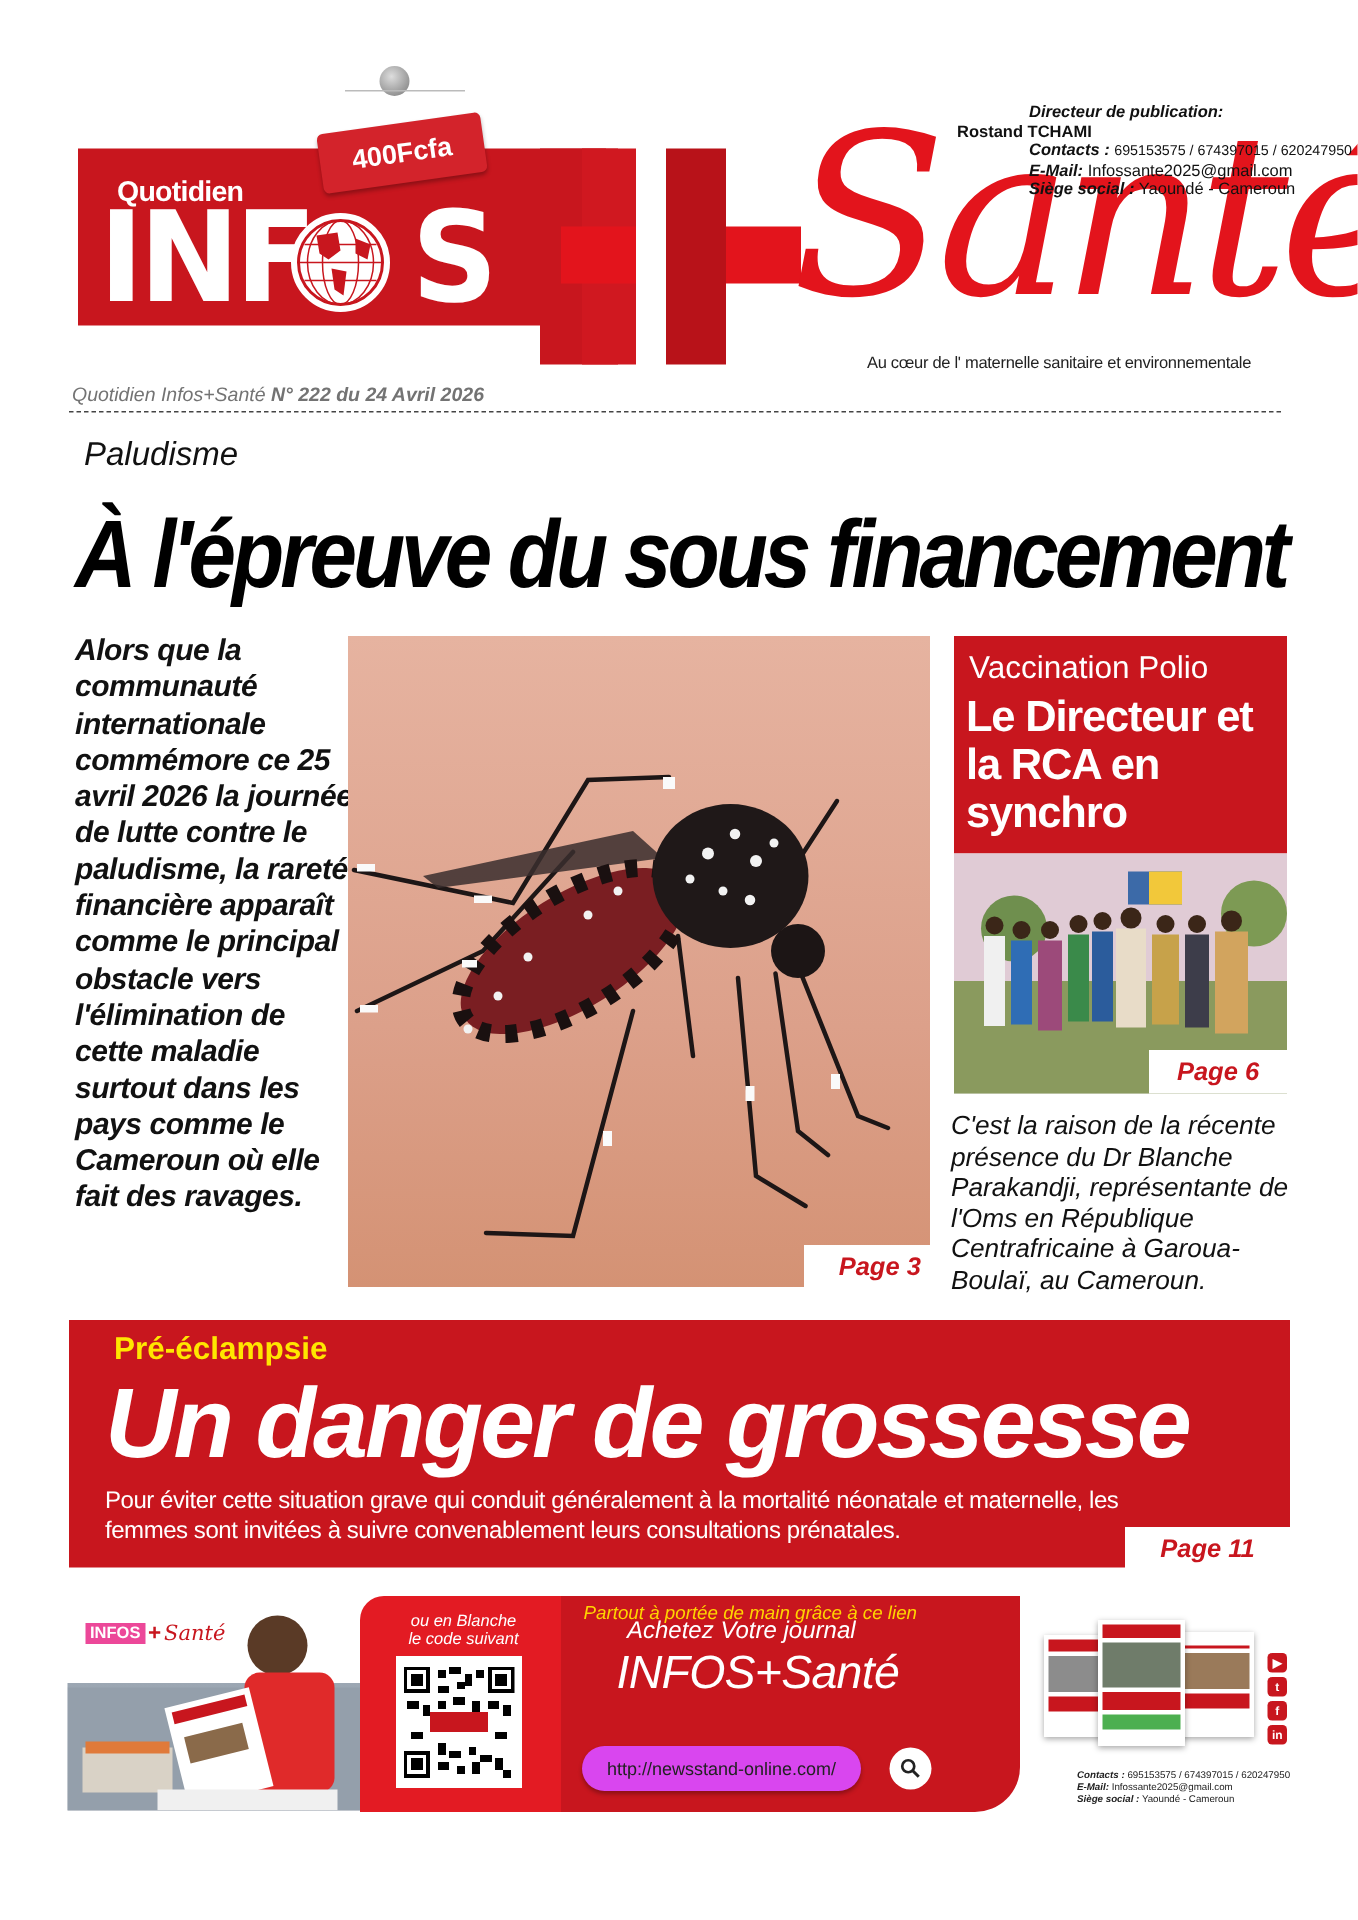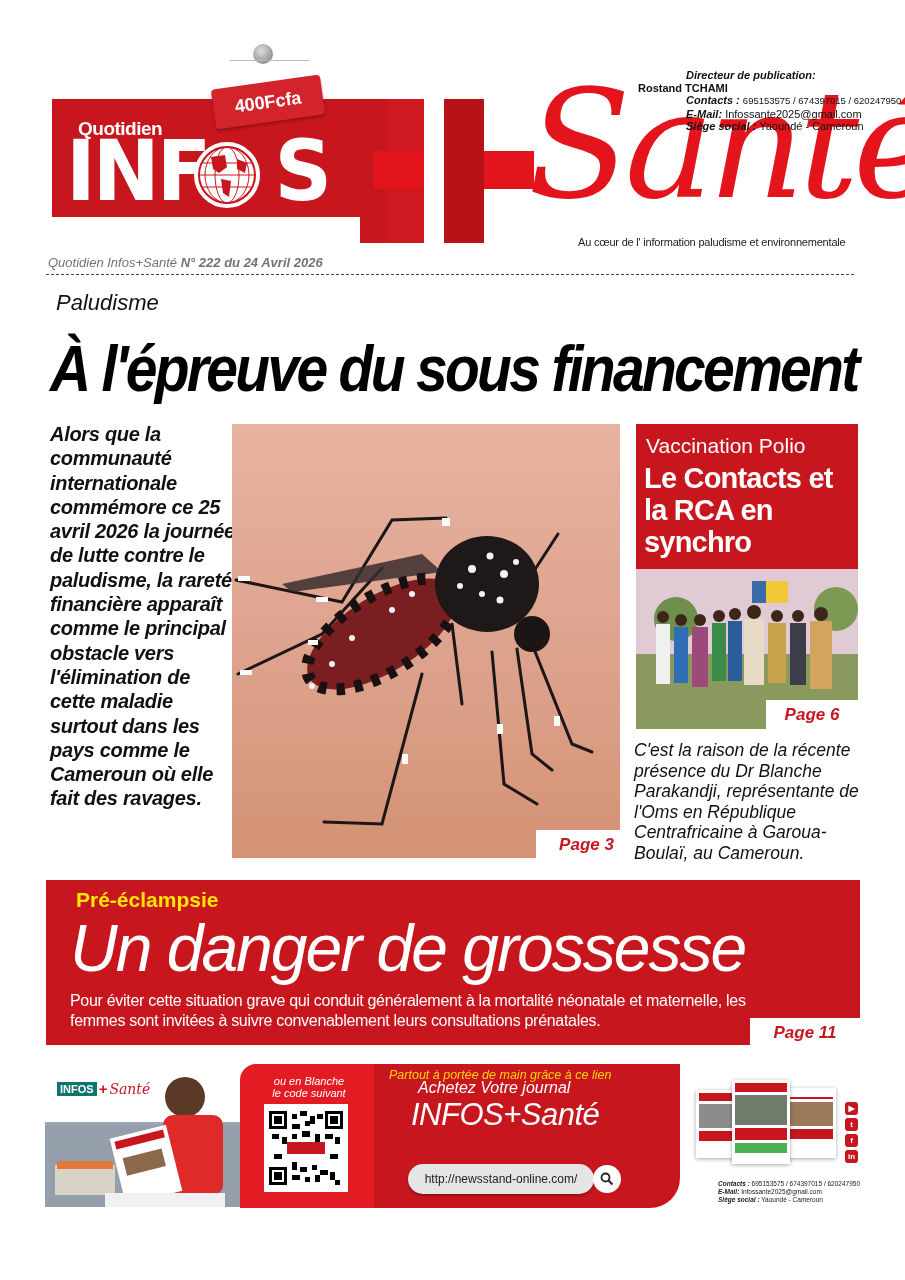--- a/index.html
+++ b/index.html
@@ -44,41 +44,41 @@
   .side-kicker { left: 646px; top: 434px; color: #fff; font-size: 21px; }
   .side-title { left: 644px; top: 462px; width: 212px; color: #fff; font-size: 29px; line-height: 32px; font-weight: bold; letter-spacing: -0.8px; }
   .photo-side { left: 636px; top: 569px; width: 222px; height: 160px; background: linear-gradient(180deg, #e2ccd6 0%, #d6c1cb 45%, #8f9e6a 62%, #7f8f55 100%); overflow: hidden; }
   .photo-side svg { width: 100%; height: 100%; }
   .badge-p6 { left: 766px; top: 700px; width: 92px; height: 29px; }
   .side-text { left: 634px; top: 740px; width: 230px; font-size: 17.5px; line-height: 20.5px; font-style: italic; color: #111; }
 
   
   .banner { left: 46px; top: 880px; width: 814px; height: 165px; background: #c8161e; }
   .banner-kicker { left: 76px; top: 888px; color: #ffe600; font-weight: bold; font-size: 21px; }
-  .banner-title { left: 70px; top: 910px; color: #fff; font-weight: normal; font-style: italic; font-size: 66px; letter-spacing: -2px; white-space: nowrap; }
+  .banner-title { left: 70px; top: 910px; color: #fff; font-weight: bold; font-style: italic; font-size: 66px; letter-spacing: -2px; white-space: nowrap; }
   .banner-text { left: 70px; top: 991px; width: 690px; color: #fff; font-size: 16px; line-height: 20px; letter-spacing: -0.3px; }
   .badge-p11 { left: 750px; top: 1018px; width: 110px; height: 29px; }
 
   
   .ad-man { left: 45px; top: 1065px; width: 200px; height: 142px; background: linear-gradient(180deg, #ffffff 0%, #ffffff 40%, #9ca7b3 40%, #8d98a4 100%); overflow: hidden; }
   .ad-logo { left: 57px; top: 1080px; display: flex; align-items: center; gap: 2px; }
-  .ad-logo .inf { background: #0f766e; color: #fff; font-weight: bold; font-size: 11px; padding: 1px 3px; }
+  .ad-logo .inf { background: #ec4899; color: #fff; font-weight: bold; font-size: 11px; padding: 1px 3px; }
   .ad-logo .pl { color: #c8161e; font-weight: bold; font-size: 15px; }
   .ad-logo .sn { color: #c8161e; font-style: italic; font-family: "DejaVu Serif", serif; font-size: 14px; }
 
   .ad-red1 { left: 240px; top: 1064px; width: 138px; height: 144px; background: #e31b23; border-radius: 16px 0 0 0; }
   .ad-scan { left: 240px; top: 1075px; width: 138px; text-align: center; color: #fff; font-style: italic; font-size: 11px; line-height: 12px; }
   .qr { left: 264px; top: 1104px; width: 84px; height: 88px; background: #fff; padding: 5px; }
   .qr svg { width: 100%; height: 100%; }
 
   .ad-red2 { left: 374px; top: 1064px; width: 306px; height: 144px; background: #c8161e; border-radius: 0 0 30px 0; }
   .ad-buy { left: 418px; top: 1079px; color: #fff; font-style: italic; font-size: 16px; }
   .ad-brand { left: 411px; top: 1097px; color: #fff; font-style: italic; font-size: 31px; letter-spacing: -0.5px; }
   .ad-tag { left: 389px; top: 1068px; color: #ffd400; font-style: italic; font-size: 12.5px; }
-  .url-pill { left: 408px; top: 1164px; width: 186px; height: 30px; background: #e5e5e5; border-radius: 15px; font-size: 12px; color: #222; display: flex; align-items: center; justify-content: center; box-shadow: 0 2px 3px rgba(0,0,0,0.3); }
+  .url-pill { left: 388px; top: 1164px; width: 186px; height: 30px; background: #d946ef; border-radius: 15px; font-size: 12px; color: #222; display: flex; align-items: center; justify-content: center; box-shadow: 0 2px 3px rgba(0,0,0,0.3); }
   .search-btn { left: 593px; top: 1165px; width: 28px; height: 28px; background: #fff; border-radius: 50%; display: flex; align-items: center; justify-content: center; }
 
   .papers { left: 696px; top: 1076px; width: 140px; height: 98px; }
   .paper { position: absolute; background: #fff; box-shadow: 0 1px 4px rgba(0,0,0,0.35); }
   .social { left: 845px; top: 1102px; display: flex; flex-direction: column; gap: 3px; }
   .social div { width: 13px; height: 13px; background: #c8161e; border-radius: 3px; color: #fff; font-size: 8px; font-weight: bold; display: flex; align-items: center; justify-content: center; }
   .ad-contacts { left: 718px; top: 1180px; font-size: 6.5px; line-height: 8px; color: #222; }
   .ad-contacts b { font-style: italic; }
 </style>
 </head>
@@ -111,21 +111,21 @@
   <svg viewBox="0 0 180 150" width="180" height="150">
     <path d="M0 2 H52 V36 H22 V112 H52 V146 H0 Z" fill="#c8161e"></path>
     <rect x="28" y="2" width="36" height="144" fill="#d01820"></rect>
     <rect x="14" y="54" width="160" height="38" fill="#e3141c"></rect>
     <rect x="84" y="2" width="40" height="144" fill="#b81219"></rect>
     <rect x="64" y="2" width="20" height="144" fill="#fff"></rect>
     <rect x="0" y="92" width="180" height="14" fill="#fff" opacity="0"></rect>
   </svg>
 </div>
 <div class="abs sante-word">Santé</div>
-<div class="abs sante-sub">Au cœur de l'   information paludisme et environnementale</div>
+<div class="abs sante-sub">Au cœur de l'   maternelle sanitaire et environnementale</div>
 
 <div class="abs contact-block">
   <div><b>Directeur de publication:</b></div>
   <div class="nm">Rostand TCHAMI</div>
   <div><b>Contacts :</b> <span style="font-size:9.5px">695153575 / 674397015 / 620247950</span></div>
   <div><b>E-Mail:</b> <span>Infossante2025@gmail.com</span></div>
   <div><b>Siège social :</b> <span>Yaoundé - Cameroun</span></div>
 </div>
 
 <div class="abs issue-line">
@@ -192,21 +192,21 @@
         <rect x="265" y="300" width="6" height="10"></rect>
       <rect x="322" y="292" width="6" height="10"></rect>
         <rect x="210" y="94" width="8" height="8"></rect>
     </g>
   </svg>
 </div>
 <div class="abs page-badge badge-p3">Page 3</div>
 
 <div class="abs side-box"></div>
 <div class="abs side-kicker">Vaccination Polio</div>
-<div class="abs side-title">Le Contacts et la RCA en synchro</div>
+<div class="abs side-title">Le Directeur et la RCA en synchro</div>
 <div class="abs photo-side">
   <svg viewBox="0 0 222 160" preserveAspectRatio="none">
     <rect x="0" y="0" width="222" height="85" fill="#e0cbd5"></rect>
     <rect x="116" y="12" width="36" height="22" fill="#3c6aa8"></rect>
     <rect x="130" y="12" width="22" height="22" fill="#f2c83a"></rect>
     <rect x="0" y="85" width="222" height="75" fill="#8a9a5e"></rect>
     <circle cx="40" cy="50" r="22" fill="#6f8f4e"></circle>
     <circle cx="200" cy="40" r="22" fill="#7d9a54"></circle>
     <g>
       <rect x="20" y="55" width="14" height="60" fill="#f0f0f0"></rect>

